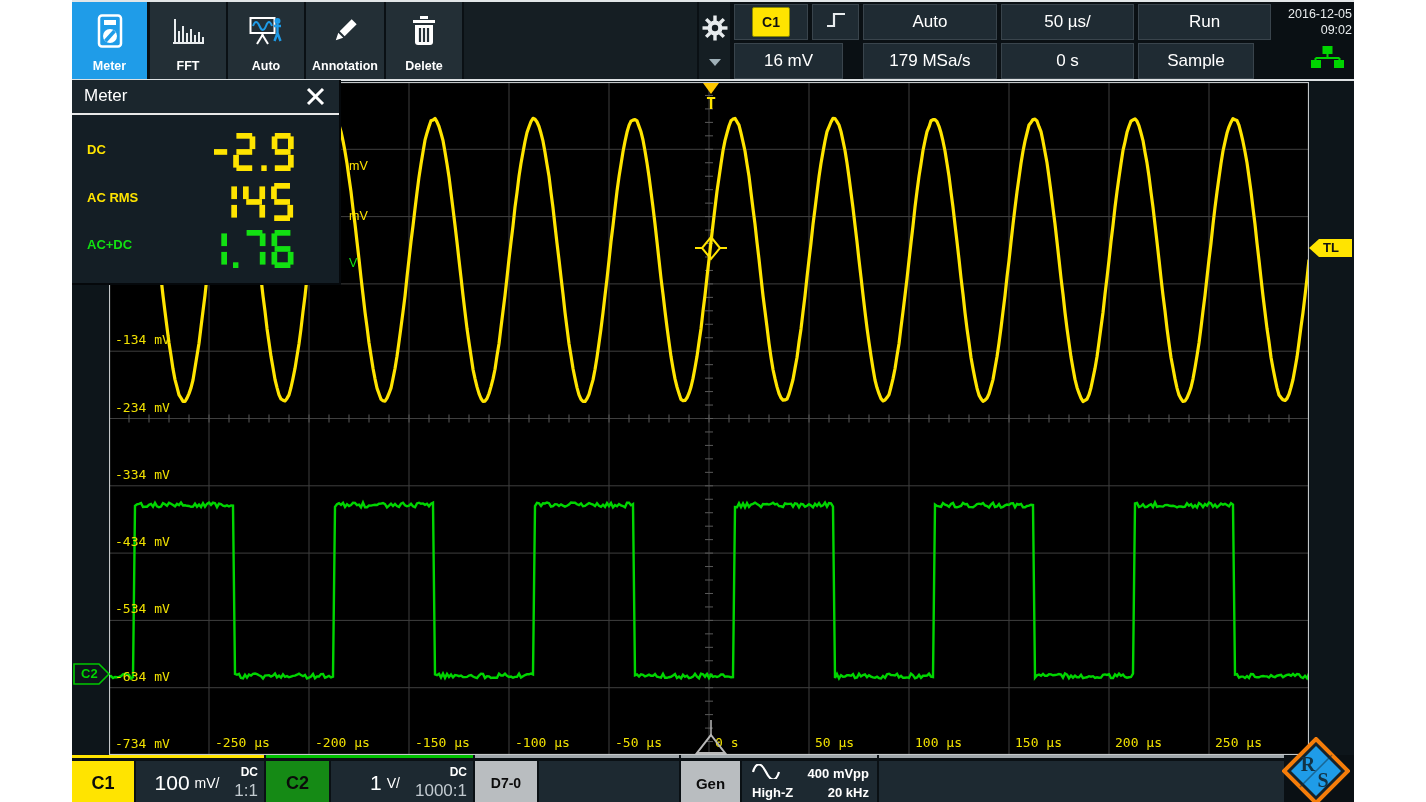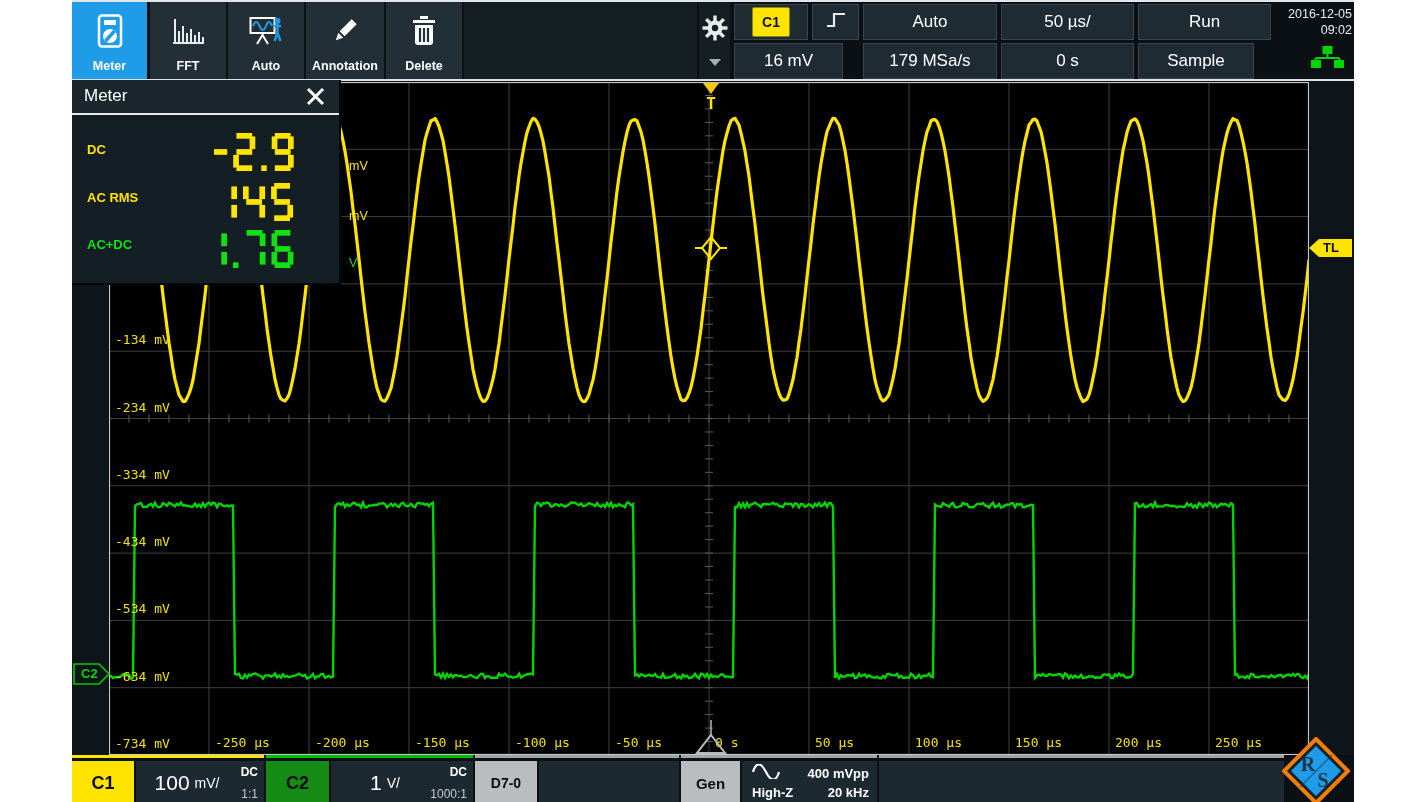--- a/index.html
+++ b/index.html
@@ -52,21 +52,21 @@
 
   
   .bottombar{position:absolute;left:0;top:755px;width:1282px;height:47px;background:#0a1014;z-index:5;}
   .sec{position:absolute;top:0;height:47px;box-sizing:border-box;border-top:3px solid #9fa6aa;}
   .badge{position:absolute;top:3px;height:44px;display:flex;align-items:center;justify-content:center;
          font-weight:bold;color:#0b0b0b;cursor:pointer;}
   .chcell{position:absolute;top:3px;height:44px;background:#1d2931;display:flex;align-items:center;cursor:pointer;}
   .scale-big{color:#fff;font-size:21px;}
   .scale-sm{color:#fff;font-size:14px;margin-left:5px;}
   .coup{position:absolute;right:6px;top:4px;color:#fff;font-size:12px;font-weight:bold;text-align:right;}
-  .probe{position:absolute;right:6px;bottom:4px;color:#c2cad0;font-size:12px;text-align:right;}
+  .probe{position:absolute;right:6px;bottom:4px;color:#c2cad0;font-size:17px;text-align:right;}
   .genL{position:absolute;left:10px;top:3px;}
   .genHZ{position:absolute;left:10px;bottom:5px;color:#fff;font-size:13px;font-weight:bold;margin-top:24px;}
   .genR1{position:absolute;right:8px;top:5px;color:#fff;font-size:13px;font-weight:bold;}
   .genR2{position:absolute;right:8px;bottom:5px;color:#fff;font-size:13px;font-weight:bold;}
   .logo{position:absolute;left:1210px;top:737px;z-index:12;}
 </style>
 </head>
 <body>
 
 <div class="page">

